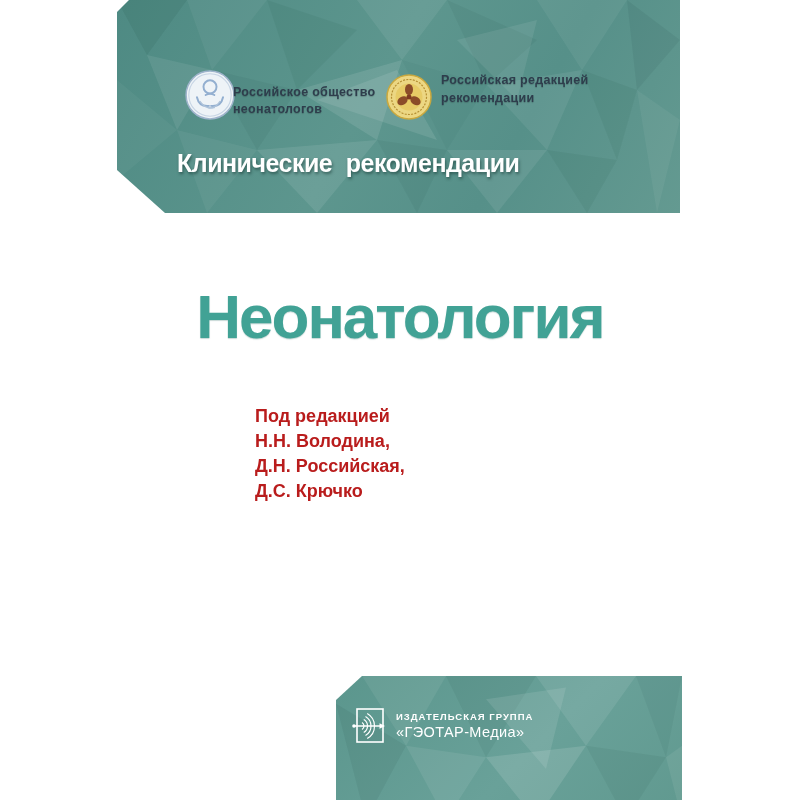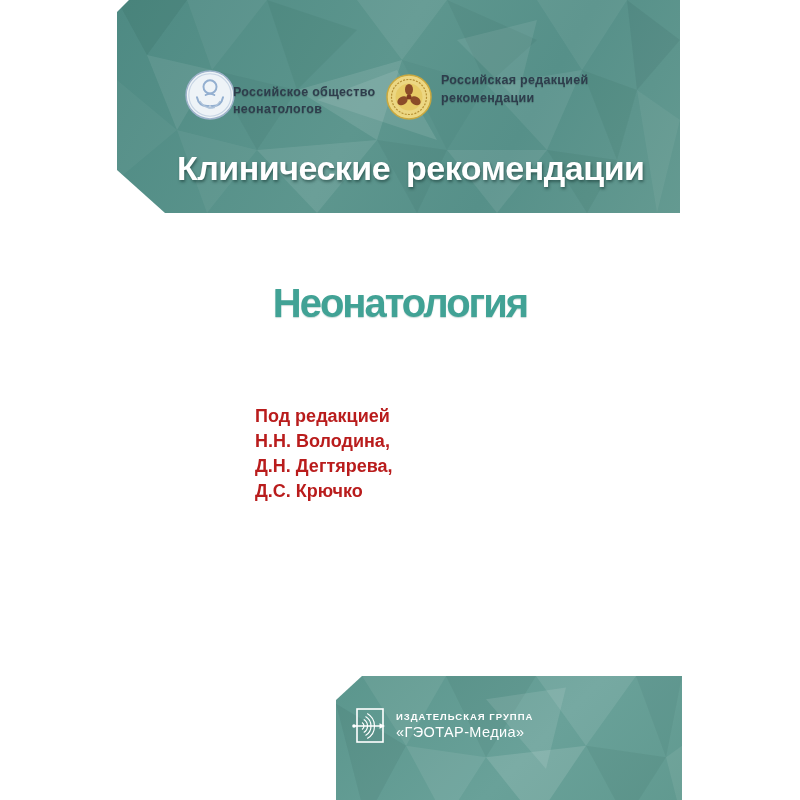--- a/index.html
+++ b/index.html
@@ -22,29 +22,29 @@
   .logo2{left:269px;top:74px;width:46px;height:46px;}
   .org-text{
     position:absolute;color:#2e3d4c;font-weight:bold;font-size:12.5px;
     letter-spacing:.3px;text-shadow:0 1px 1px rgba(0,0,0,0.18);line-height:16.5px;
   }
   .org1-text{left:116px;top:84px;}
   .org2-text{left:324px;top:72px;line-height:17.5px;}
 
   .series-title{
     position:absolute;left:60px;top:149px;
-    color:#ffffff;font-weight:bold;font-size:34px;letter-spacing:-0.5px;
+    color:#ffffff;font-weight:bold;font-size:25px;letter-spacing:-0.5px;
     word-spacing:7px;text-shadow:1px 2px 3px rgba(10,40,36,0.5);
     white-space:nowrap;
   }
 
   
   .main-title{
     position:absolute;left:0;right:0;top:281px;margin:0;
-    text-align:center;color:#41a295;font-weight:bold;font-size:40px;
+    text-align:center;color:#41a295;font-weight:bold;font-size:62px;
     letter-spacing:-2px;text-shadow:0 1px 1px rgba(30,100,90,0.25);
   }
 
   
   .editors{
     position:absolute;left:255px;top:404px;
     color:#b91c1c;font-weight:bold;font-size:18px;line-height:25px;
   }
 
   
@@ -123,21 +123,21 @@
     </div>
 
     <div class="series-title">Клинические рекомендации</div>
   </div>
 
   <h1 class="main-title">Неонатология</h1>
 
   <div class="editors">
     <div>Под редакцией</div>
     <div>Н.Н. Володина,</div>
-    <div>Д.Н. Дегтярева,</div>
+    <div>Д.Н. Российская,</div>
     <div>Д.С. Крючко</div>
   </div>
 
   <div class="bottom-band">
     <svg class="band-texture" viewBox="0 0 346 124" preserveAspectRatio="none">
       <polygon points="26,0 110,0 70,60" fill="rgba(255,255,255,0.07)"></polygon>
       <polygon points="110,0 200,0 150,70" fill="rgba(8,45,40,0.06)"></polygon>
       <polygon points="200,0 300,0 250,60" fill="rgba(255,255,255,0.09)"></polygon>
       <polygon points="300,0 346,0 330,70" fill="rgba(8,45,40,0.05)"></polygon>
       <polygon points="0,24 70,60 30,124" fill="rgba(8,45,40,0.07)"></polygon>

